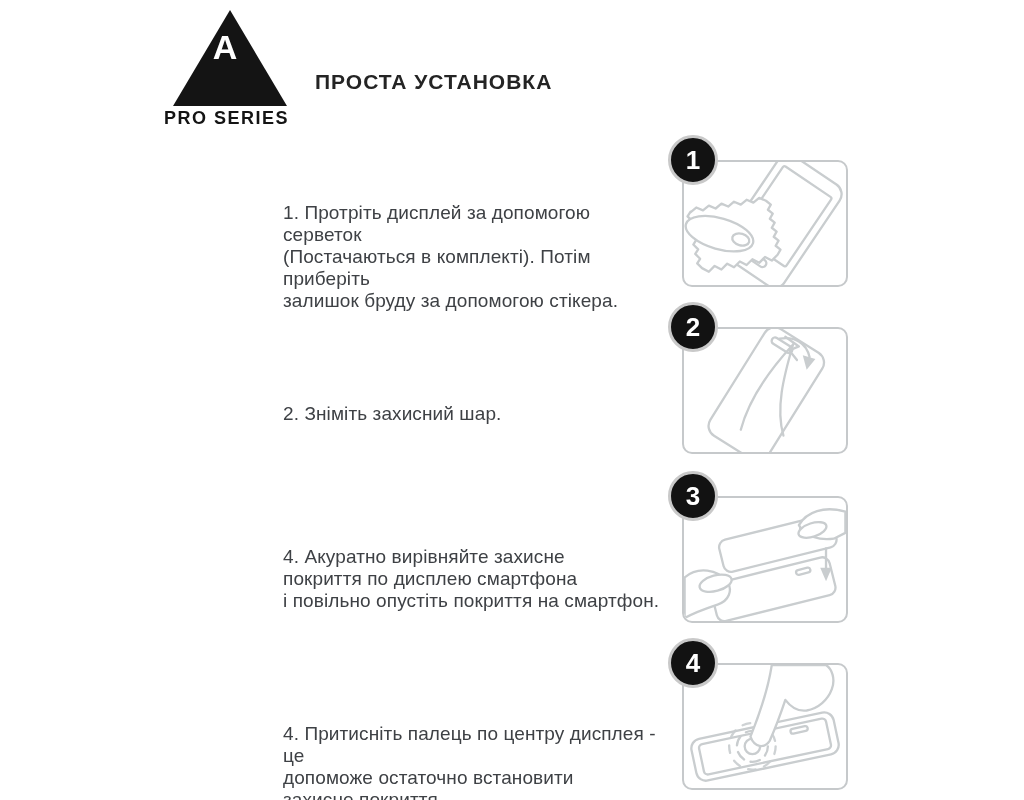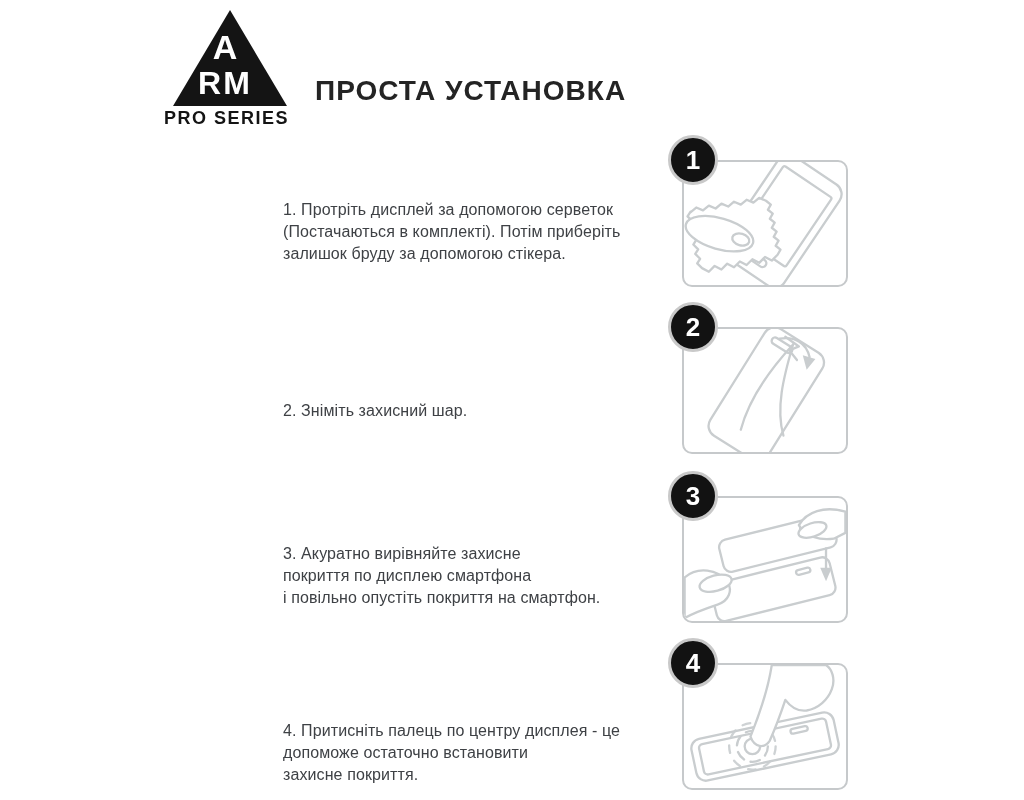--- a/index.html
+++ b/index.html
@@ -25,26 +25,26 @@
     position:absolute;left:0;top:57px;width:114px;text-align:center;
     color:#fff;font-weight:bold;font-size:32px;line-height:36px;letter-spacing:2px;
   }
   .logo-sub{
     position:absolute;left:-4px;top:100px;width:132px;text-align:left;
     color:var(--logo);font-weight:bold;font-size:18px;letter-spacing:1.5px;white-space:nowrap;
   }
   
   .page-title{
     position:absolute;left:315px;top:56px;color:var(--title);
-    font-weight:bold;font-size:28px;letter-spacing:1px;white-space:nowrap;text-align:right;
+    font-weight:bold;font-size:21px;letter-spacing:1px;white-space:nowrap;text-align:right;
   }
   
   .step-text{
     position:absolute;left:283px;width:390px;color:var(--text);
-    font-size:16px;line-height:22px;white-space:pre-line;letter-spacing:0.1px;
+    font-size:19px;line-height:22px;white-space:pre-line;letter-spacing:0.1px;
   }
   .t1{top:183px}.t2{top:384px}.t3{top:527px}.t4{top:704px}
   
   .illus-box{
     position:absolute;left:682px;width:166px;height:127px;background:#fff;
     border:2px solid var(--box-border);border-radius:10px;box-sizing:border-box;overflow:hidden;
   }
   .b1{top:160px}.b2{top:327px}.b3{top:496px}.b4{top:663px}
   .illus-box svg{display:block;width:162px;height:123px;}
   
@@ -58,31 +58,30 @@
   
   svg .ln{stroke:var(--line-art);stroke-width:2.4;stroke-linecap:round;stroke-linejoin:round;}
   svg .f-w{fill:#ffffff;} svg .f-n{fill:none;} svg .f-g{fill:var(--line-art);stroke:none;}
 </style>
 </head>
 <body>
 
 <div class="logo">
   <div class="logo-tri"></div>
   <div class="logo-a">A</div>
-  <div class="logo-rm">RM</div>
   <div class="logo-sub">PRO SERIES</div>
 </div>
 
 <h1 class="page-title">ПРОСТА УСТАНОВКА</h1>
 
 <p class="step-text t1">1. Протріть дисплей за допомогою серветок
 (Постачаються в комплекті). Потім приберіть
 залишок бруду за допомогою стікера.</p>
 <p class="step-text t2">2. Зніміть захисний шар.</p>
-<p class="step-text t3">3. Акуратно вирівняйте захисне
+<p class="step-text t3">4. Акуратно вирівняйте захисне
 покриття по дисплею смартфона
 і повільно опустіть покриття на смартфон.</p>
 <p class="step-text t4">4. Притисніть палець по центру дисплея - це
 допоможе остаточно встановити
 захисне покриття.</p>
 
 <div class="badge n1">1</div>
 <div class="badge n2">2</div>
 <div class="badge n3">3</div>
 <div class="badge n4">4</div>

